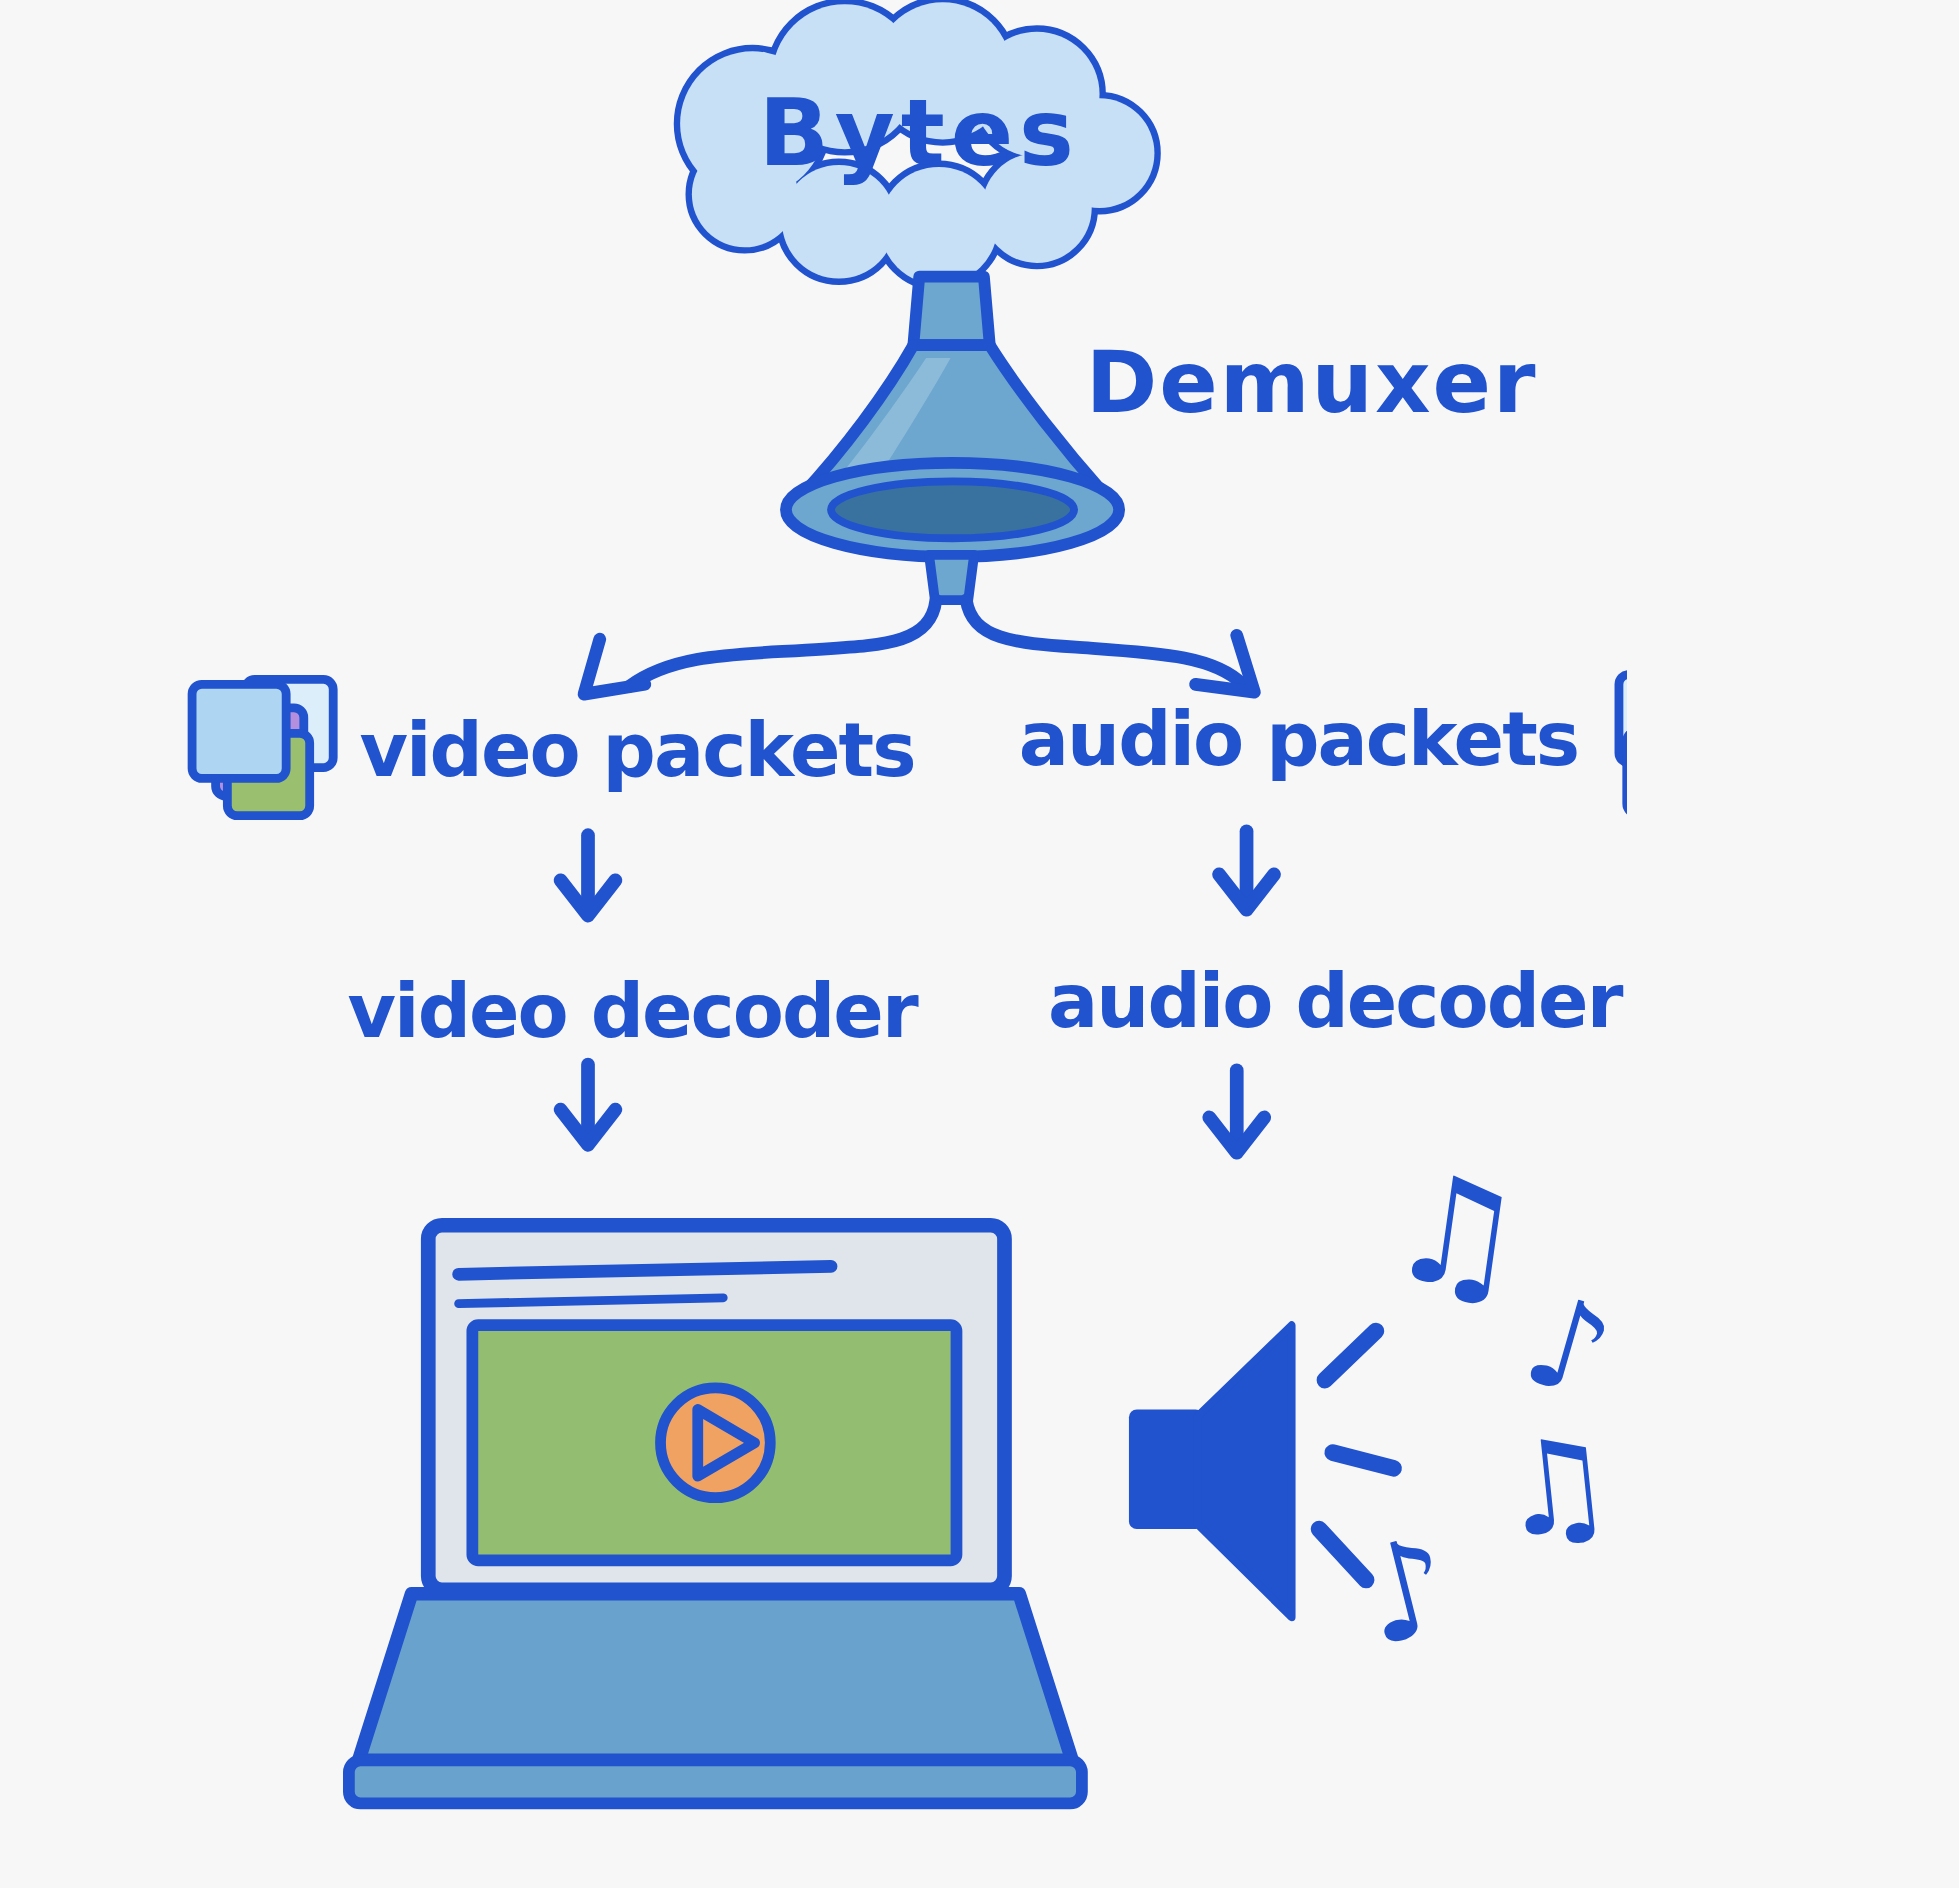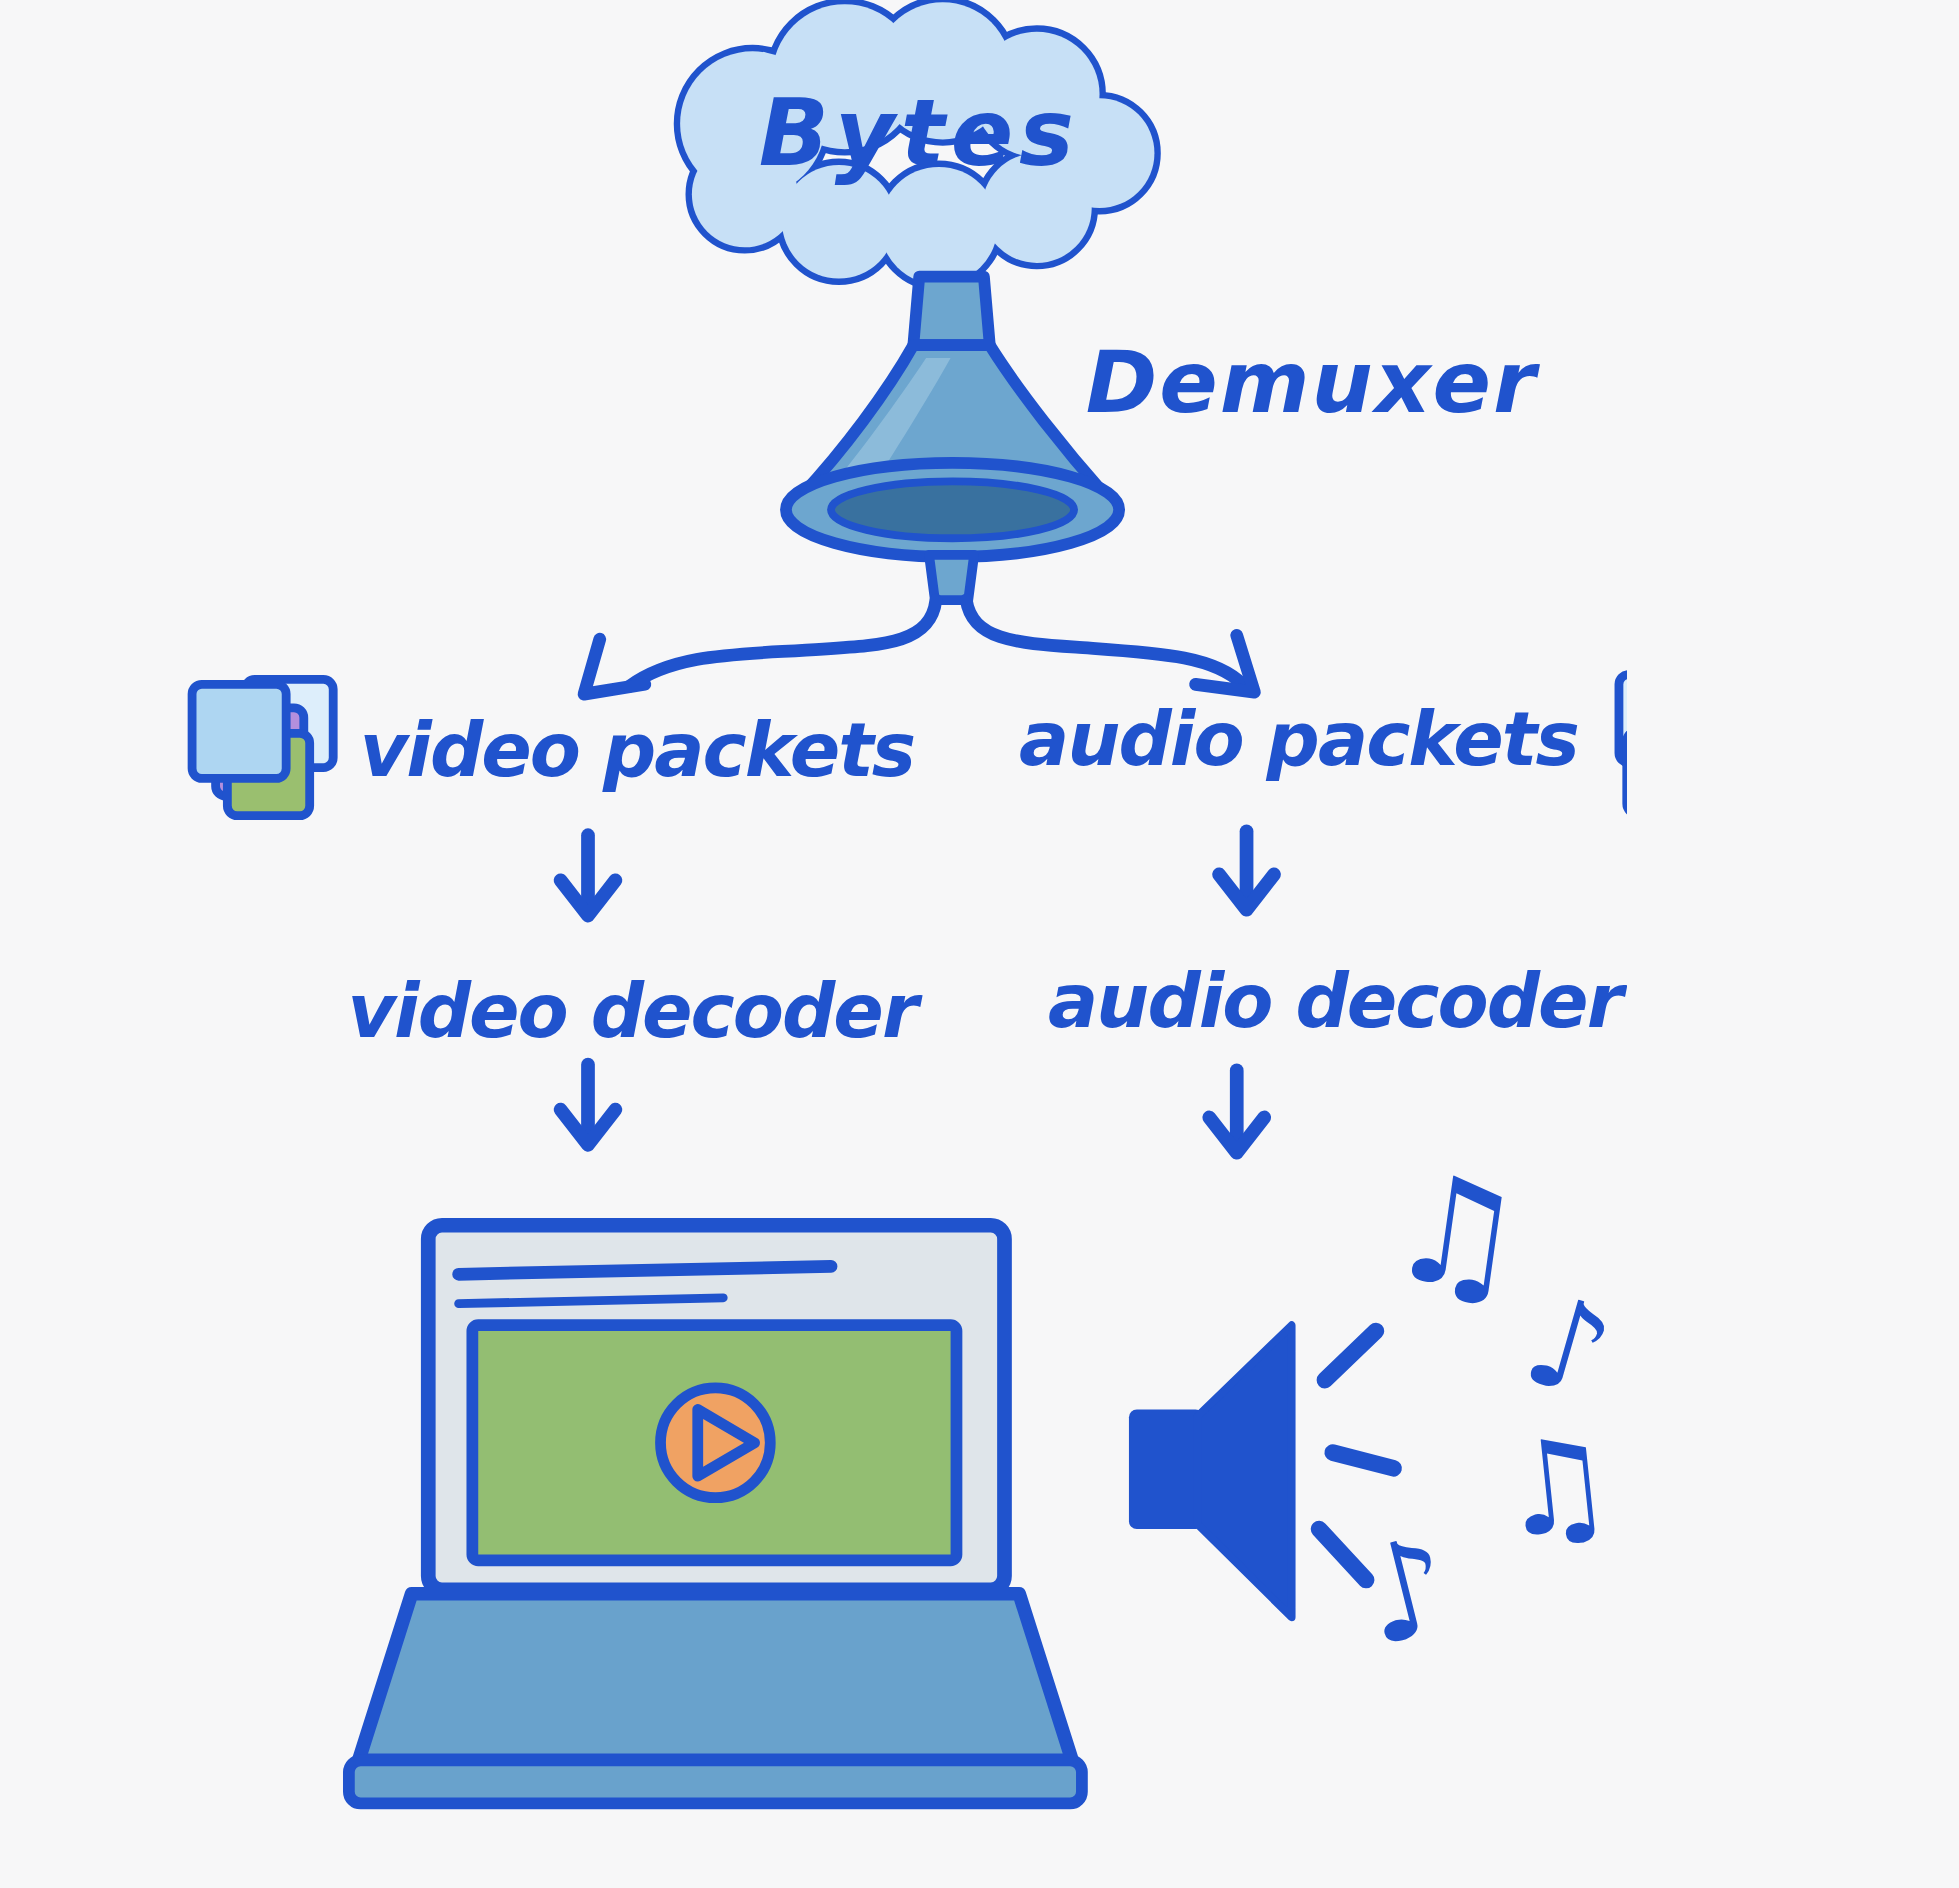--- a/index.html
+++ b/index.html
@@ -4,21 +4,20 @@
 <style>
   * { margin: 0; padding: 0; box-sizing: border-box; }
   html, body { background: #f7f7f8; }
   body { font-family: "DejaVu Sans", sans-serif; }
   .stage {
     position: relative;
     width: 1627px;
     height: 1889px;
     background: var(--bg, #f7f7f8);
     overflow: hidden;
-    font-style: italic;
   }
   .stage svg { position: absolute; inset: 0; display: block; }
   .label {
     fill: var(--ink, #2053cd);
     font-family: "DejaVu Sans", sans-serif;
     font-weight: 700;
   }
   .ink-line {
     stroke: var(--ink, #2053cd);
     fill: none;

